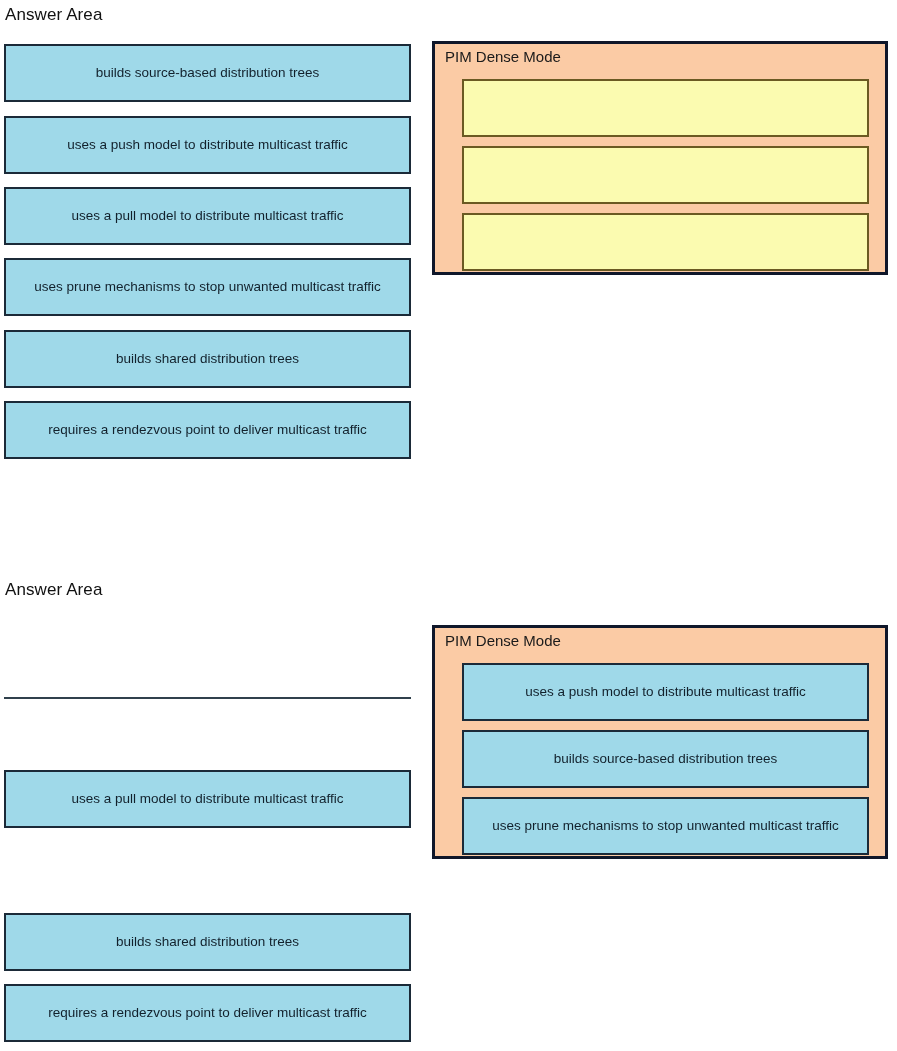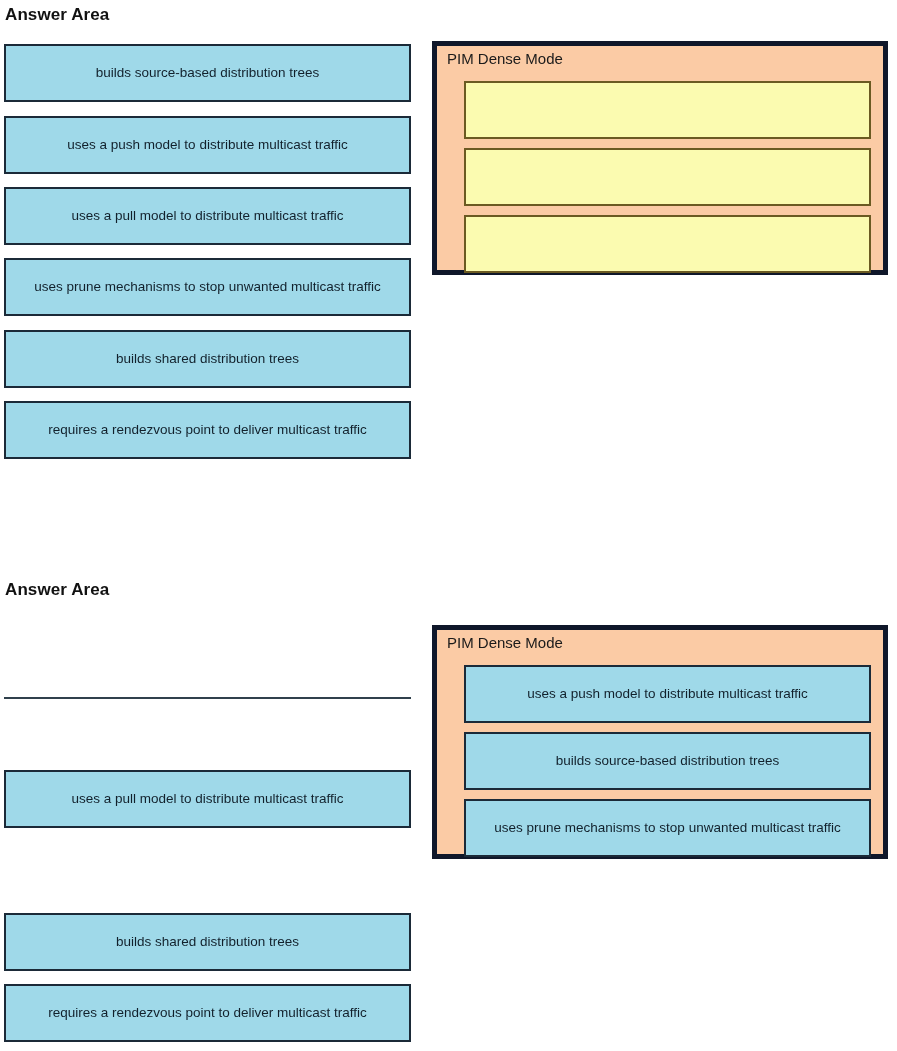--- a/index.html
+++ b/index.html
@@ -19,21 +19,21 @@
   .stage {
     position: absolute;
     left: 0; top: 0;
     width: 897px;
     height: 1051px;
   }
 
   .section-title {
     position: absolute;
     font-size: 17px;
-    font-weight: bold;
+    font-weight: normal;
     color: #111111;
     letter-spacing: 0.1px;
     white-space: nowrap;
   }
 
   
   .tile {
     position: absolute;
     box-sizing: border-box;
     background: #9fd9e9;
@@ -46,21 +46,21 @@
     line-height: 1.22;
     color: #12212c;
     padding: 2px 6px;
   }
 
   
   .drop-panel {
     position: absolute;
     box-sizing: border-box;
     background: #fbcba5;
-    border: 5px solid #0f172a;
+    border: 3px solid #0f172a;
   }
   .drop-panel-title {
     position: absolute;
     left: 10px;
     top: 4px;
     font-size: 15px;
     color: #1a1a1a;
     white-space: nowrap;
   }
 

